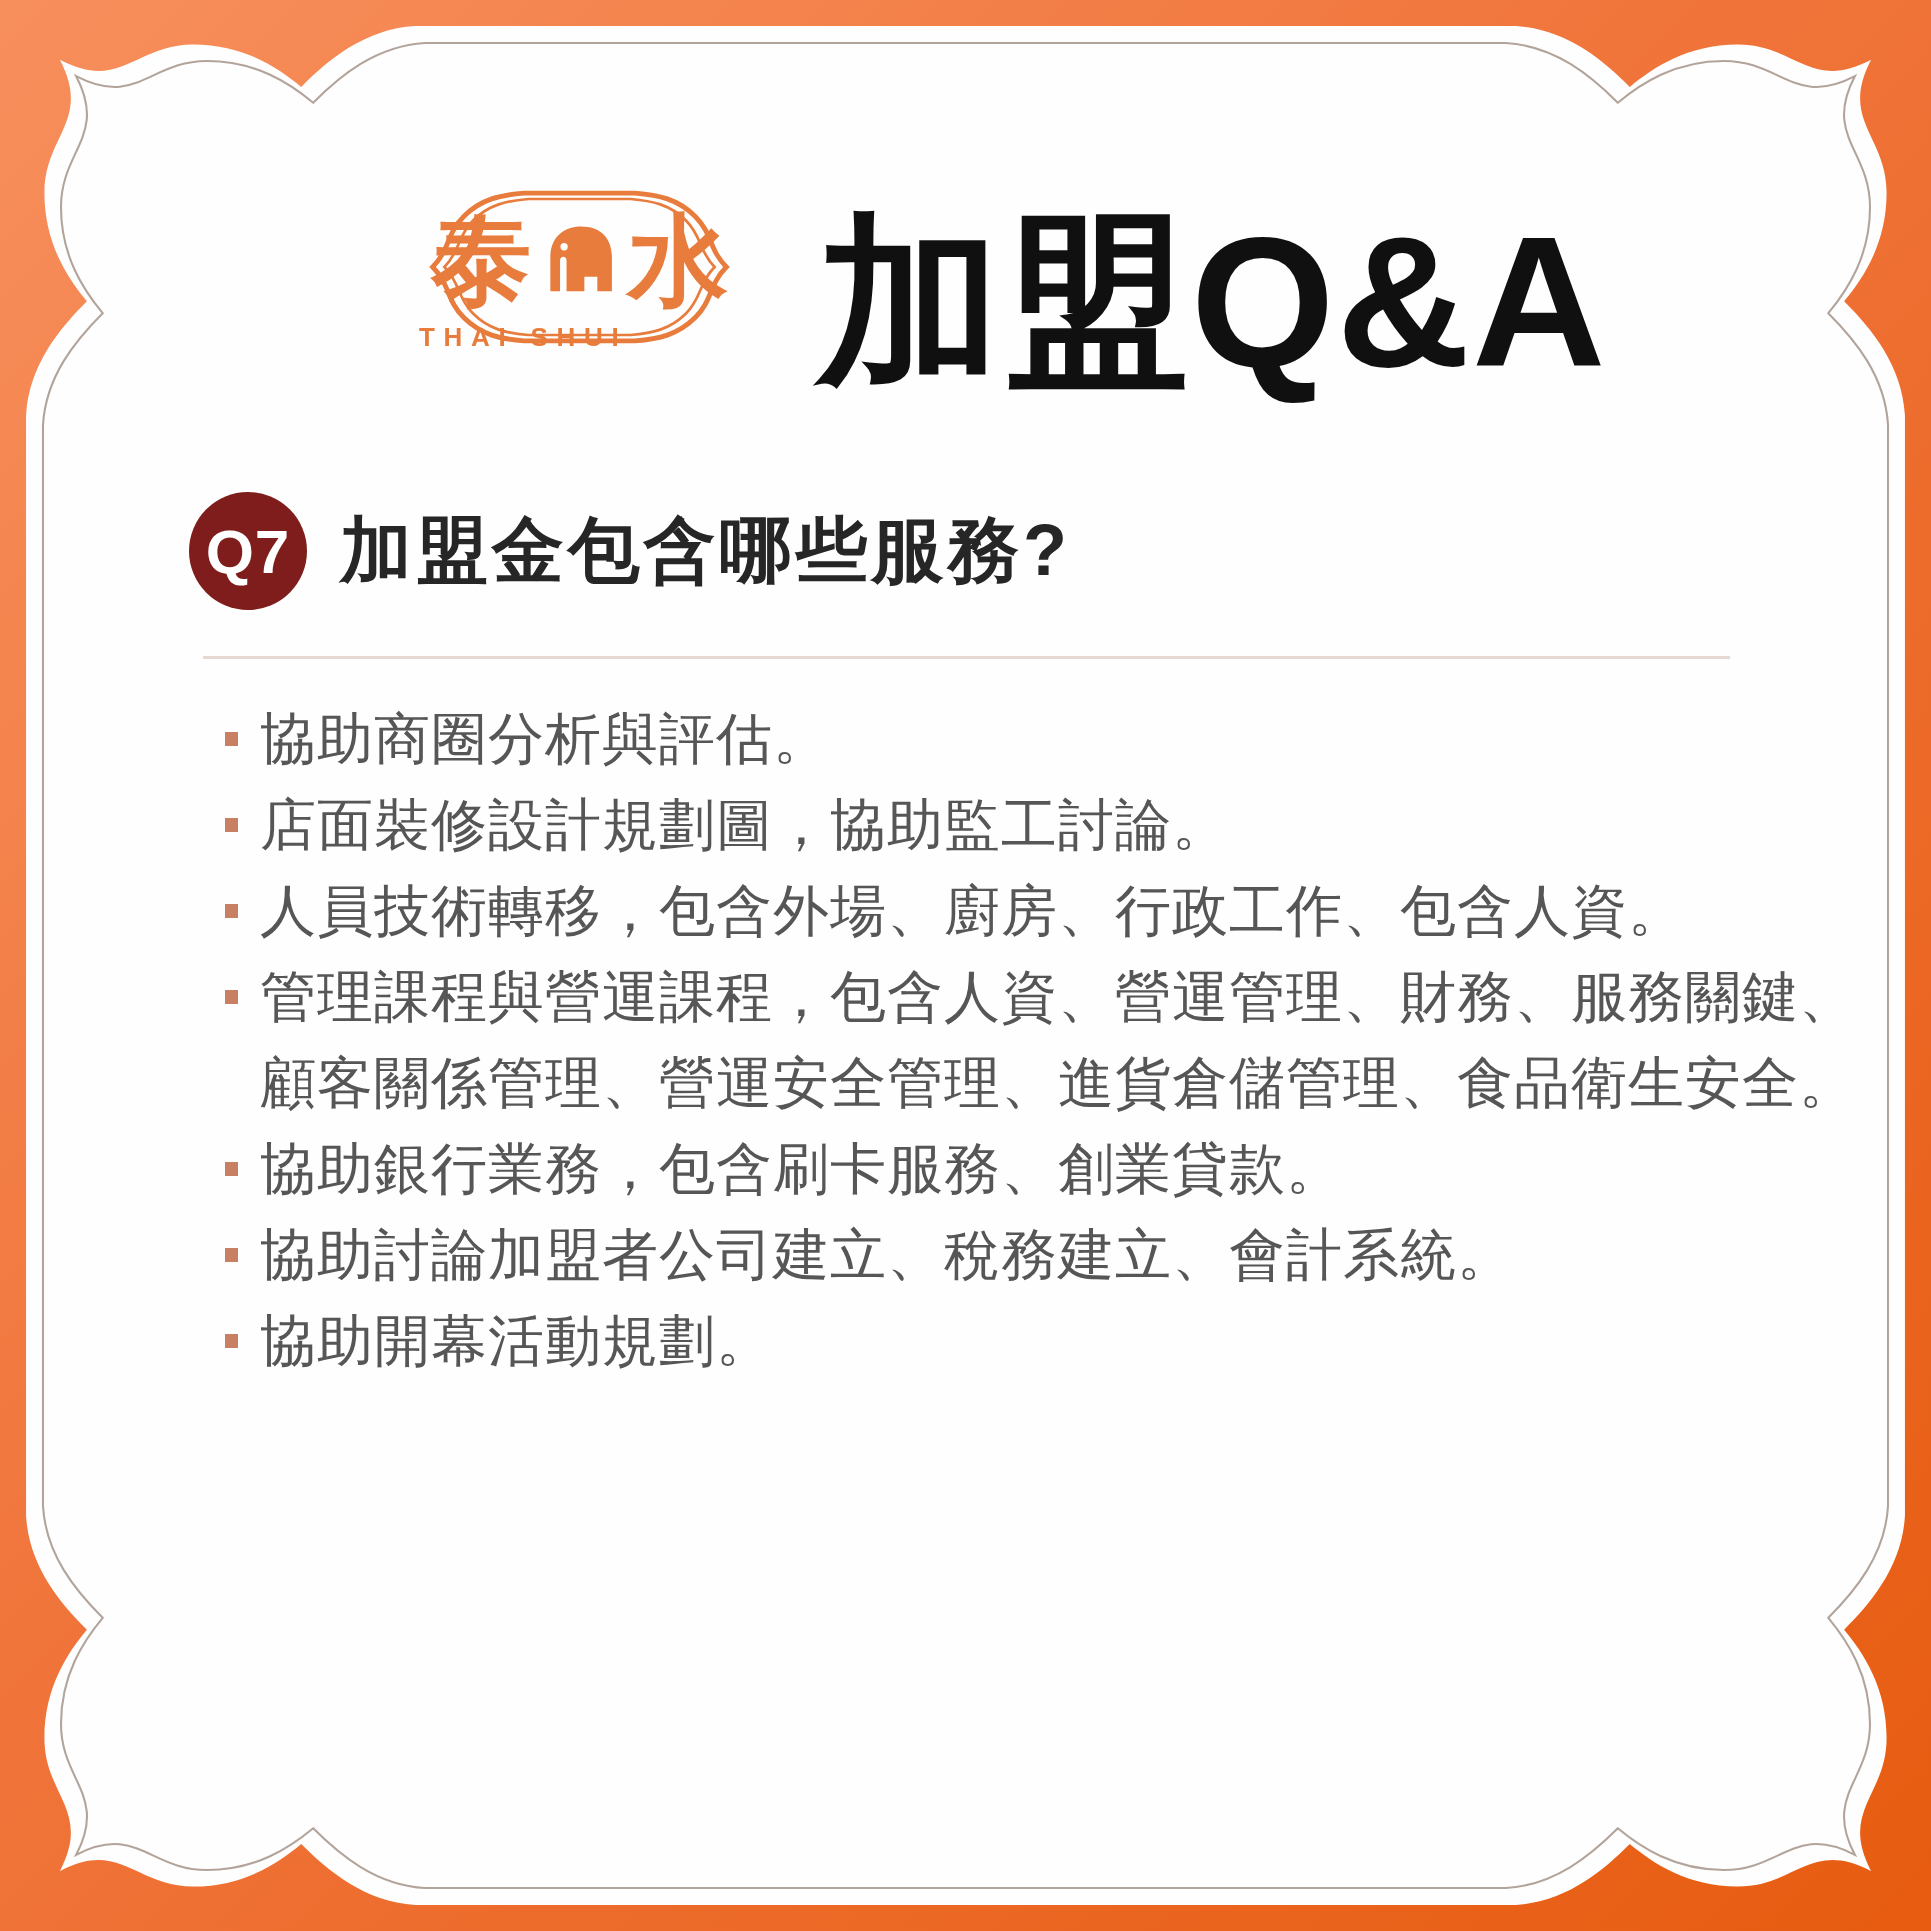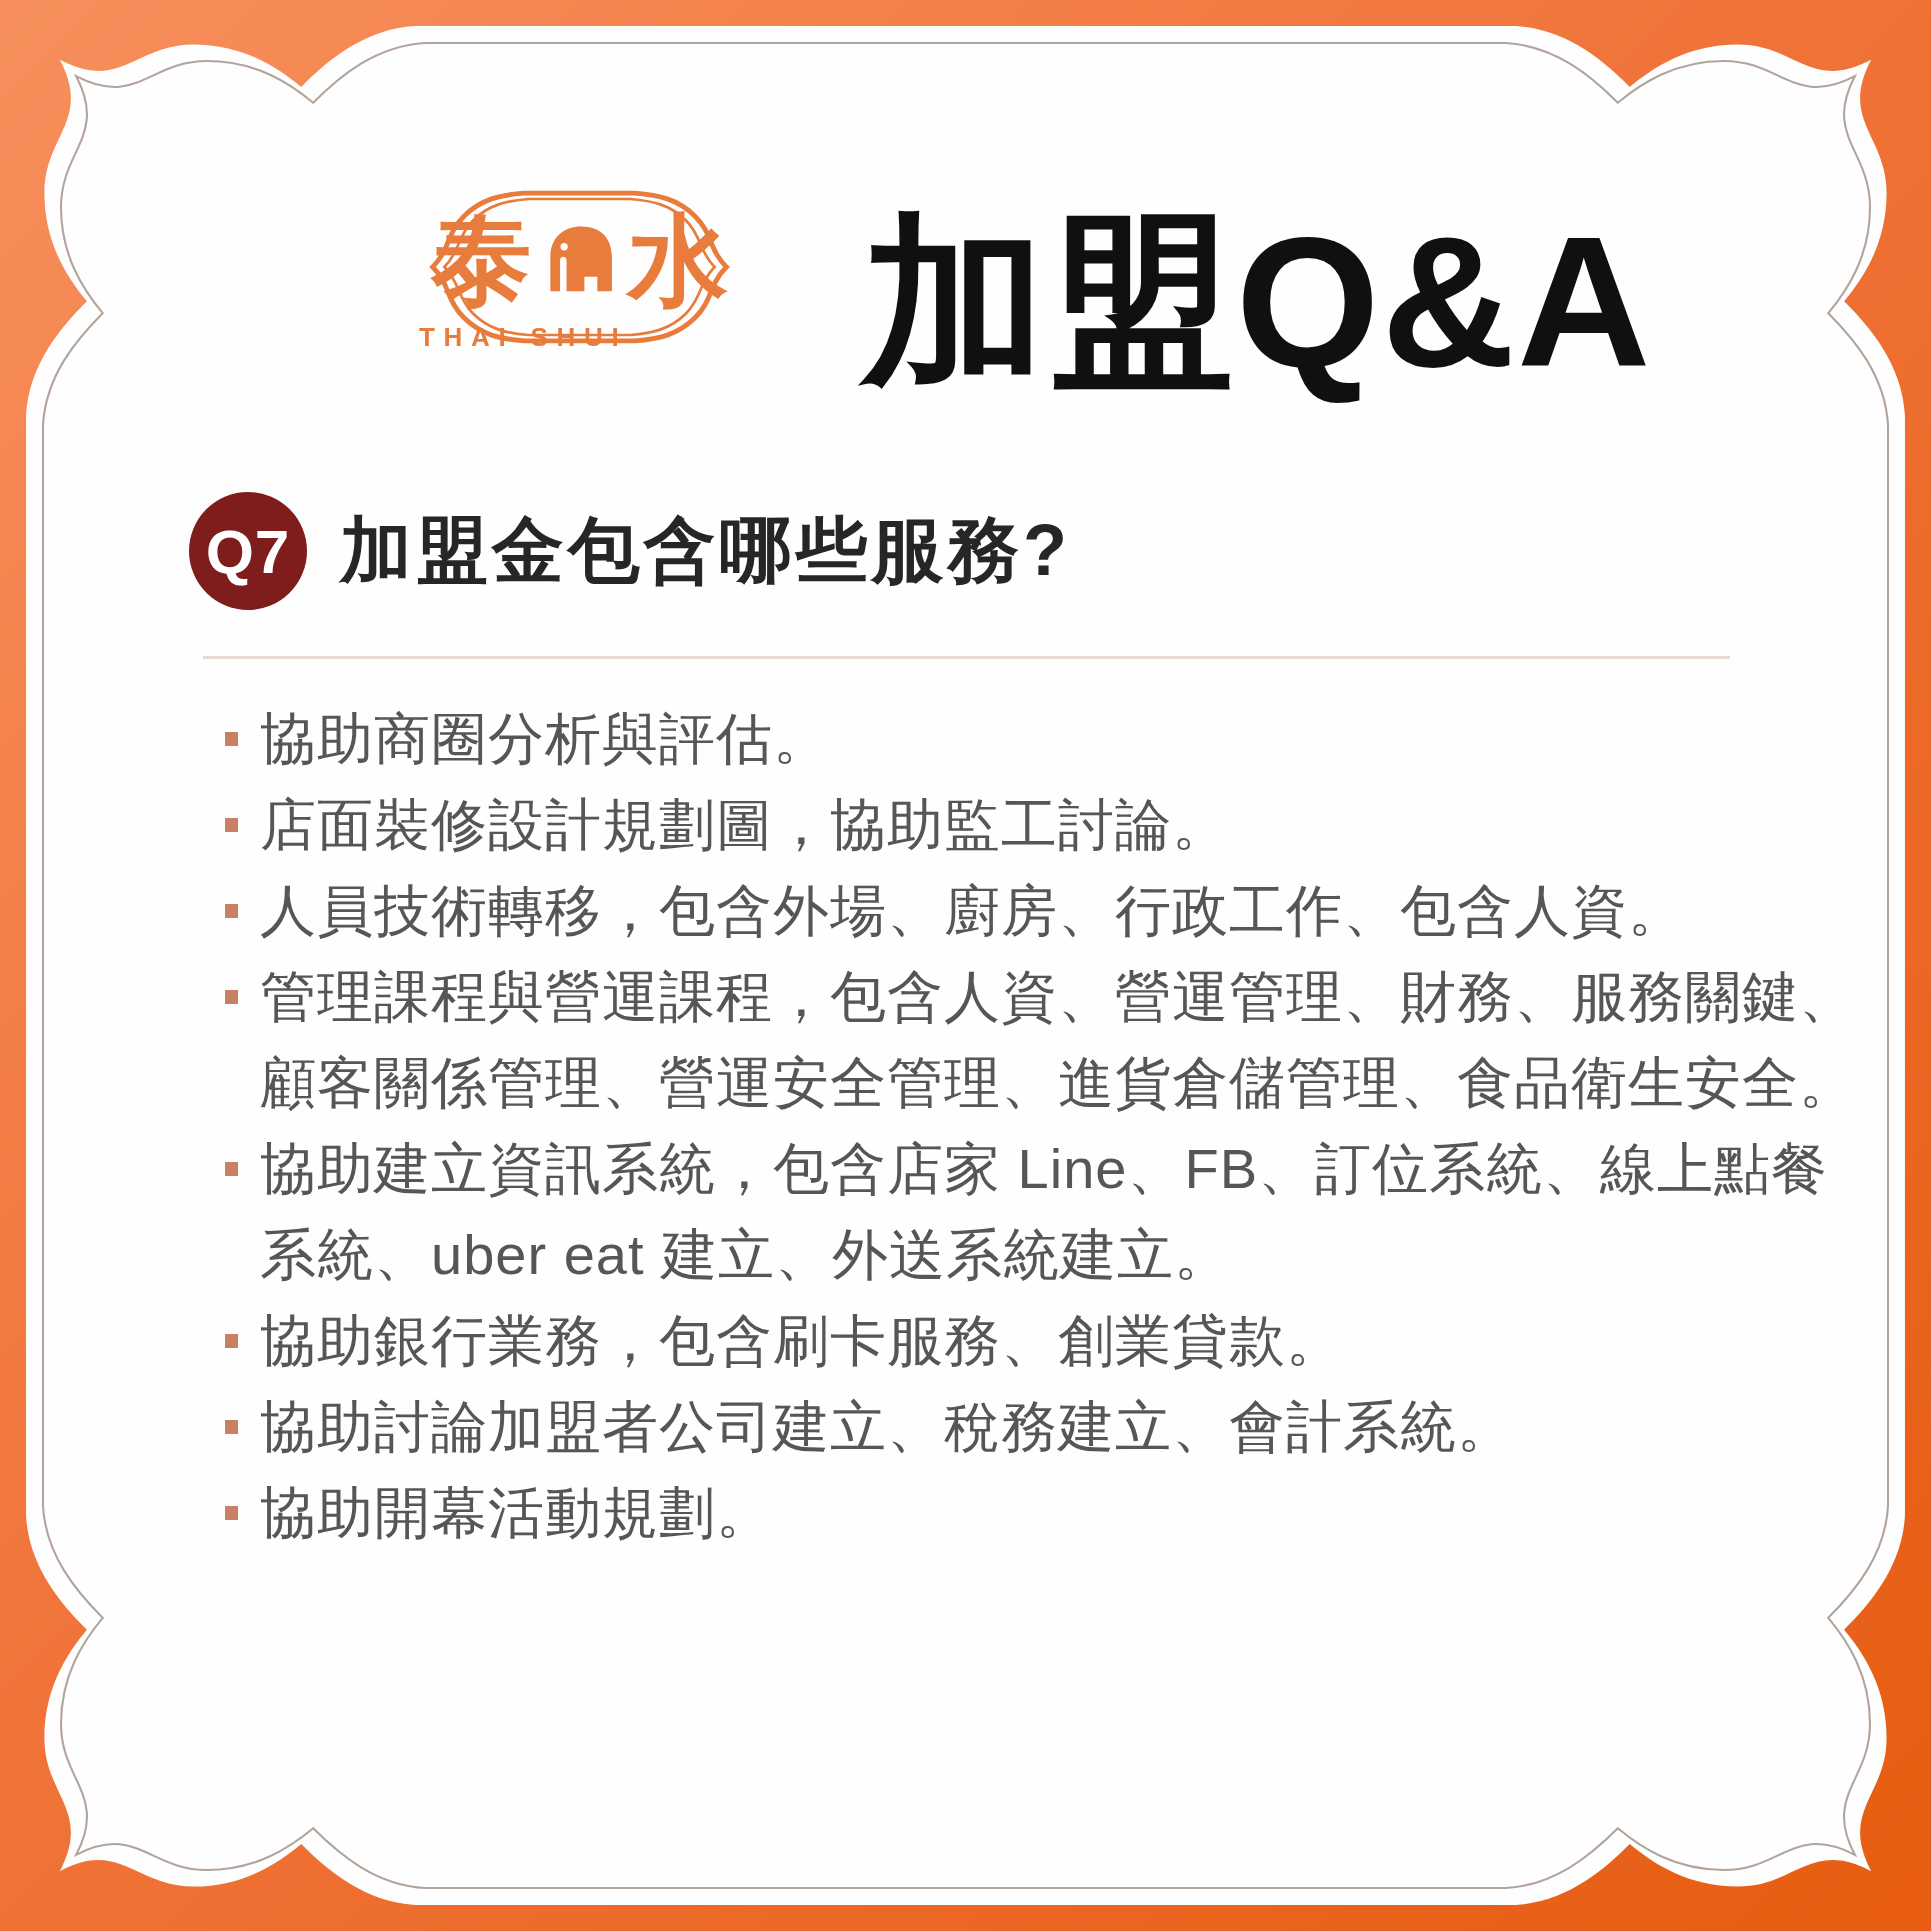--- a/index.html
+++ b/index.html
@@ -16,21 +16,21 @@
   .logo-badge{position:absolute;inset:0;}
   .logo-row{position:absolute;left:0;top:42px;width:100%;height:116px;
     display:flex;align-items:center;justify-content:center;gap:5.8px;}
   .logo-char{font-size:100px;font-weight:700;color:#e87c3c;line-height:1;}
   .logo-elephant{width:81px;height:85px;margin:0 1.9px;}
   .logo-sub{position:absolute;left:0;top:162px;width:100%;text-align:left;
     font-size:26px;font-weight:700;letter-spacing:8.7px;color:#e87c3c;}
 
   
   .title{position:absolute;left:817px;top:210px;font-size:185px;font-weight:900;
-    color:#101010;letter-spacing:1.9px;line-height:1;white-space:nowrap;margin-left:45px;}
+    color:#101010;letter-spacing:1.9px;line-height:1;white-space:nowrap;}
 
   
   .q-badge{position:absolute;left:189px;top:492px;width:118px;height:118px;border-radius:50%;
     background:#7f1d1d;display:flex;align-items:center;justify-content:center;}
   .q-badge span{color:#ffffff;font-size:62px;font-weight:800;letter-spacing:1px;}
   .q-text{position:absolute;left:340px;top:492px;height:118px;display:flex;align-items:center;
     font-size:72px;font-weight:700;color:#262626;letter-spacing:3.9px;white-space:nowrap;}
 
   .divider{position:absolute;left:203px;top:656px;width:1527px;height:2.9px;background:#e6d8d2;}
 
@@ -157,25 +157,20 @@
         <span class="bullet"></span>
         <span class="line">人員技術轉移，包含外場、廚房、行政工作、包含人資。</span>
       </div>
       <div class="item">
         <span class="bullet"></span>
         <span class="line">管理課程與營運課程，包含人資、營運管理、財務、服務關鍵、</span>
         <span class="line">顧客關係管理、營運安全管理、進貨倉儲管理、食品衛生安全。</span>
       </div>
       <div class="item">
         <span class="bullet"></span>
-        <span class="line">協助建立資訊系統，包含店家 Line、FB、訂位系統、線上點餐</span>
-        <span class="line">系統、uber eat 建立、外送系統建立。</span>
-      </div>
-      <div class="item">
-        <span class="bullet"></span>
         <span class="line">協助銀行業務，包含刷卡服務、創業貸款。</span>
       </div>
       <div class="item">
         <span class="bullet"></span>
         <span class="line">協助討論加盟者公司建立、稅務建立、會計系統。</span>
       </div>
       <div class="item">
         <span class="bullet"></span>
         <span class="line">協助開幕活動規劃。</span>
       </div>

